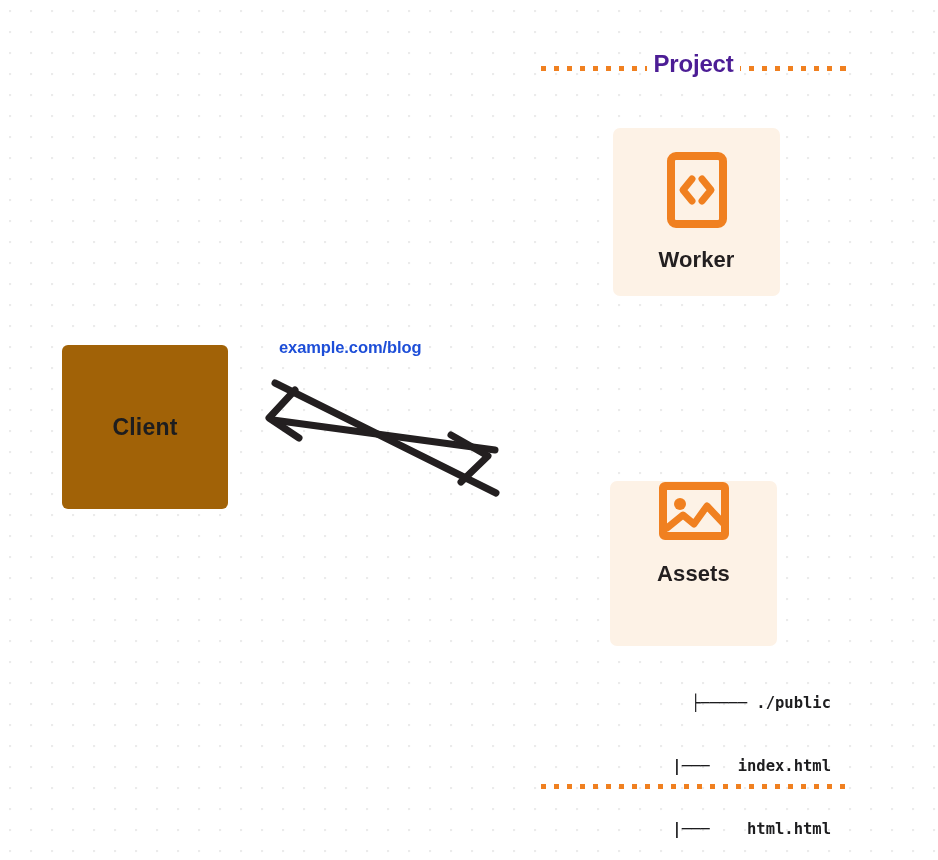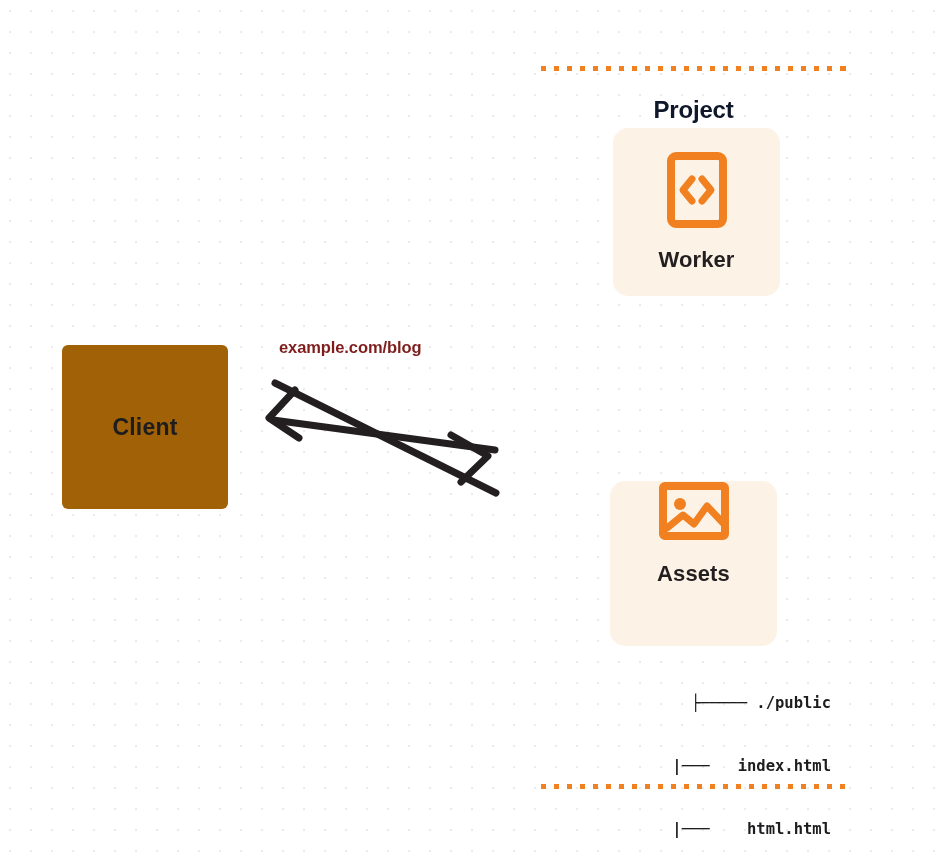--- a/index.html
+++ b/index.html
@@ -54,21 +54,21 @@
     width: 260px;
     height: 185px;
   }
   #connection svg { display: block; overflow: visible; }
   #request-label {
     position: absolute;
     left: 279px;
     top: 338px;
     font-size: 16.5px;
     font-weight: bold;
-    color: #7f1d1d;
+    color: #1d4ed8;
     letter-spacing: -0.1px;
     white-space: nowrap;
   }
 
   
   #project-container {
     position: absolute;
     left: 541px;
     top: 66px;
     width: 305px;
@@ -100,31 +100,30 @@
 
   #project-title {
     position: absolute;
     left: 50%;
     top: -16px;
     transform: translateX(-50%);
     background: #ffffff;
     padding: 0 7px;
     font-size: 24px;
     font-weight: bold;
-    color: #0f172a;
+    color: #4c1d95;
     letter-spacing: -0.2px;
     white-space: nowrap;
-    margin-top: 46px;
   }
 
   
   .resource-card {
     position: absolute;
     background: #fdf2e6;
-    border-radius: 15px;
+    border-radius: 7px;
     display: flex;
     flex-direction: column;
     align-items: center;
   }
   .resource-card .card-icon {
     display: block;
   }
   .resource-card .card-label {
     font-size: 22px;
     font-weight: bold;

